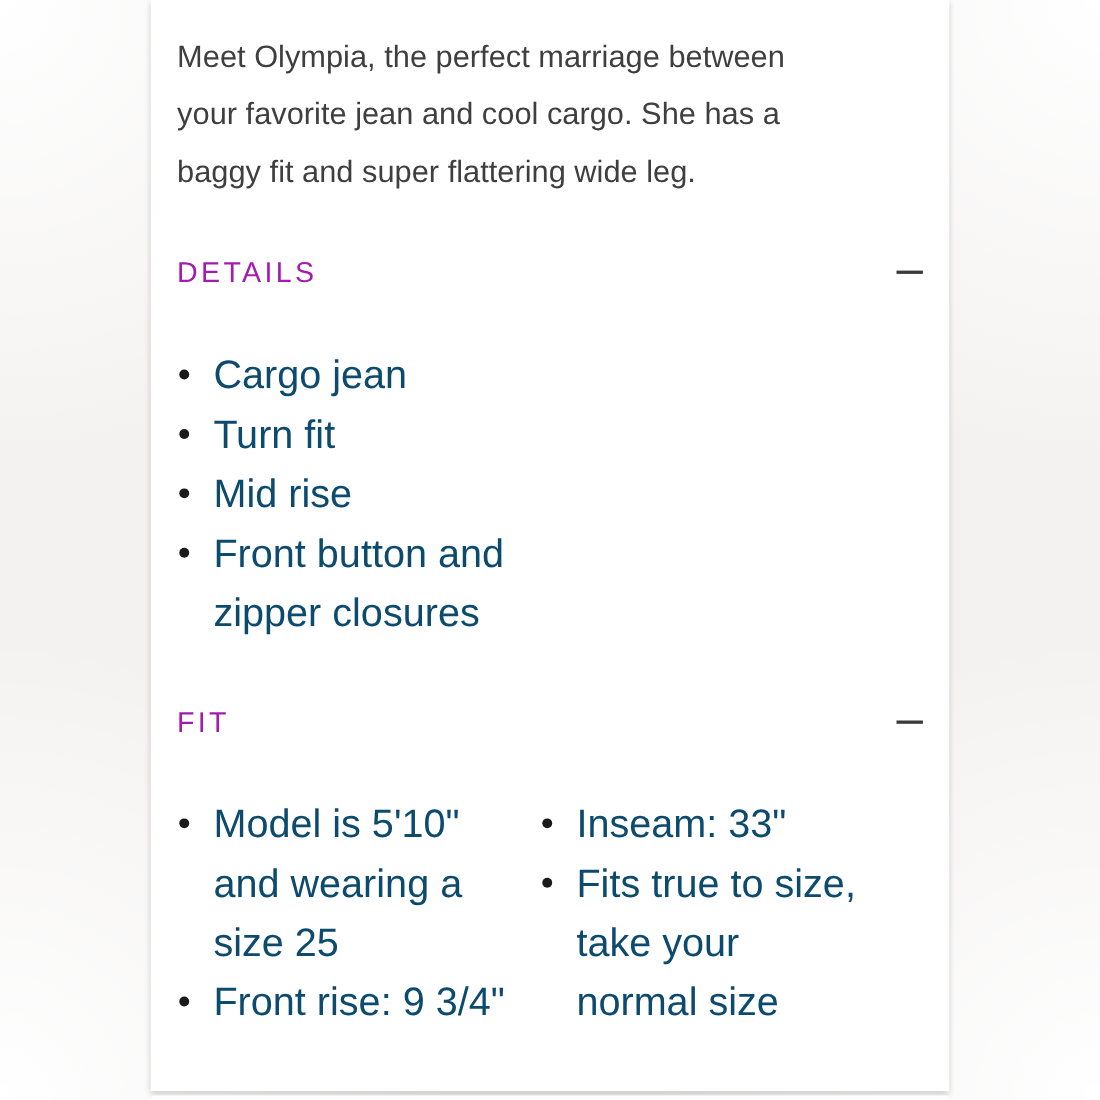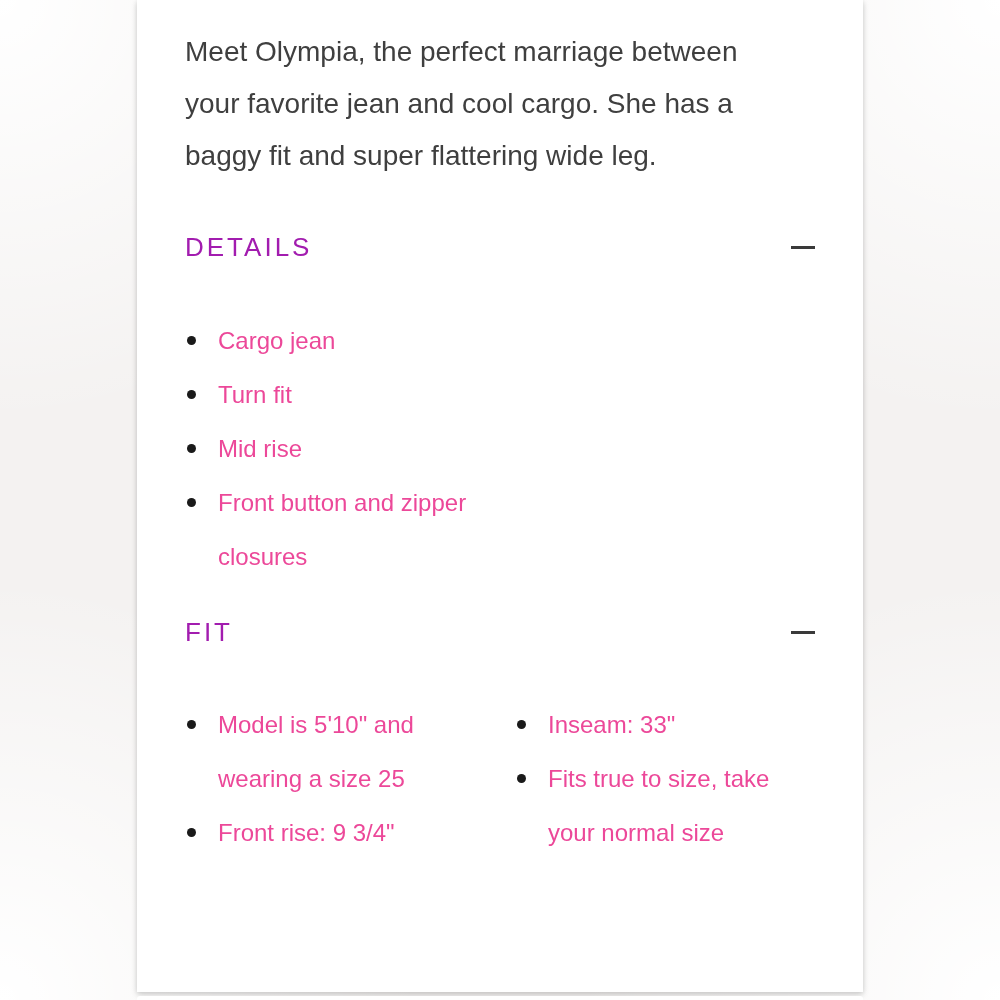--- a/index.html
+++ b/index.html
@@ -22,39 +22,39 @@
     font-family: "Liberation Sans", "DejaVu Sans", sans-serif;
     color: #3f3f3f;
   }
   .card {
     position: absolute;
     left: 137px;
     top: 0;
     width: 726px;
     height: 992px;
     box-sizing: border-box;
-    padding: 0 48px;
+    padding: 0 24px;
     background: #ffffff;
     box-shadow: 0 0 5px rgba(0,0,0,0.07), 0 3px 6px rgba(0,0,0,0.16);
   }
   .intro {
     margin: 26px 0 0 0;
     max-width: 585px;
     font-size: 28px;
     font-weight: 300;
     line-height: 52px;
     color: #3f3f3f;
   }
   .section-header {
     display: flex;
     align-items: center;
     justify-content: space-between;
   }
   .section-header.details { margin-top: 47px; }
-  .section-header.fit { margin-top: 30px; }
+  .section-header.fit { margin-top: 54px; }
   .section-title {
     margin: 0;
     font-size: 26px;
     font-weight: 400;
     line-height: 36px;
     letter-spacing: 3px;
     color: #a21caf;
   }
   .collapse-btn {
     border: none;
@@ -81,24 +81,24 @@
   ul.col {
     list-style: none;
     margin: 0;
     padding: 0;
   }
   ul.col.left  { width: 298px; margin-right: 32px; }
   ul.col.right { width: 291px; }
   ul.col li {
     position: relative;
     padding-left: 33px;
-    font-size: 24px;
+    font-size: 36px;
     font-weight: 300;
     line-height: 54px;
-    color: #ec4899;
+    color: #0c4a6e;
   }
   ul.col.left li  { max-width: 265px; box-sizing: content-box; }
   ul.col.right li { max-width: 258px; box-sizing: content-box; }
   ul.col li::before {
     content: "";
     position: absolute;
     left: 2px;
     top: 22px;
     width: 9px;
     height: 9px;

